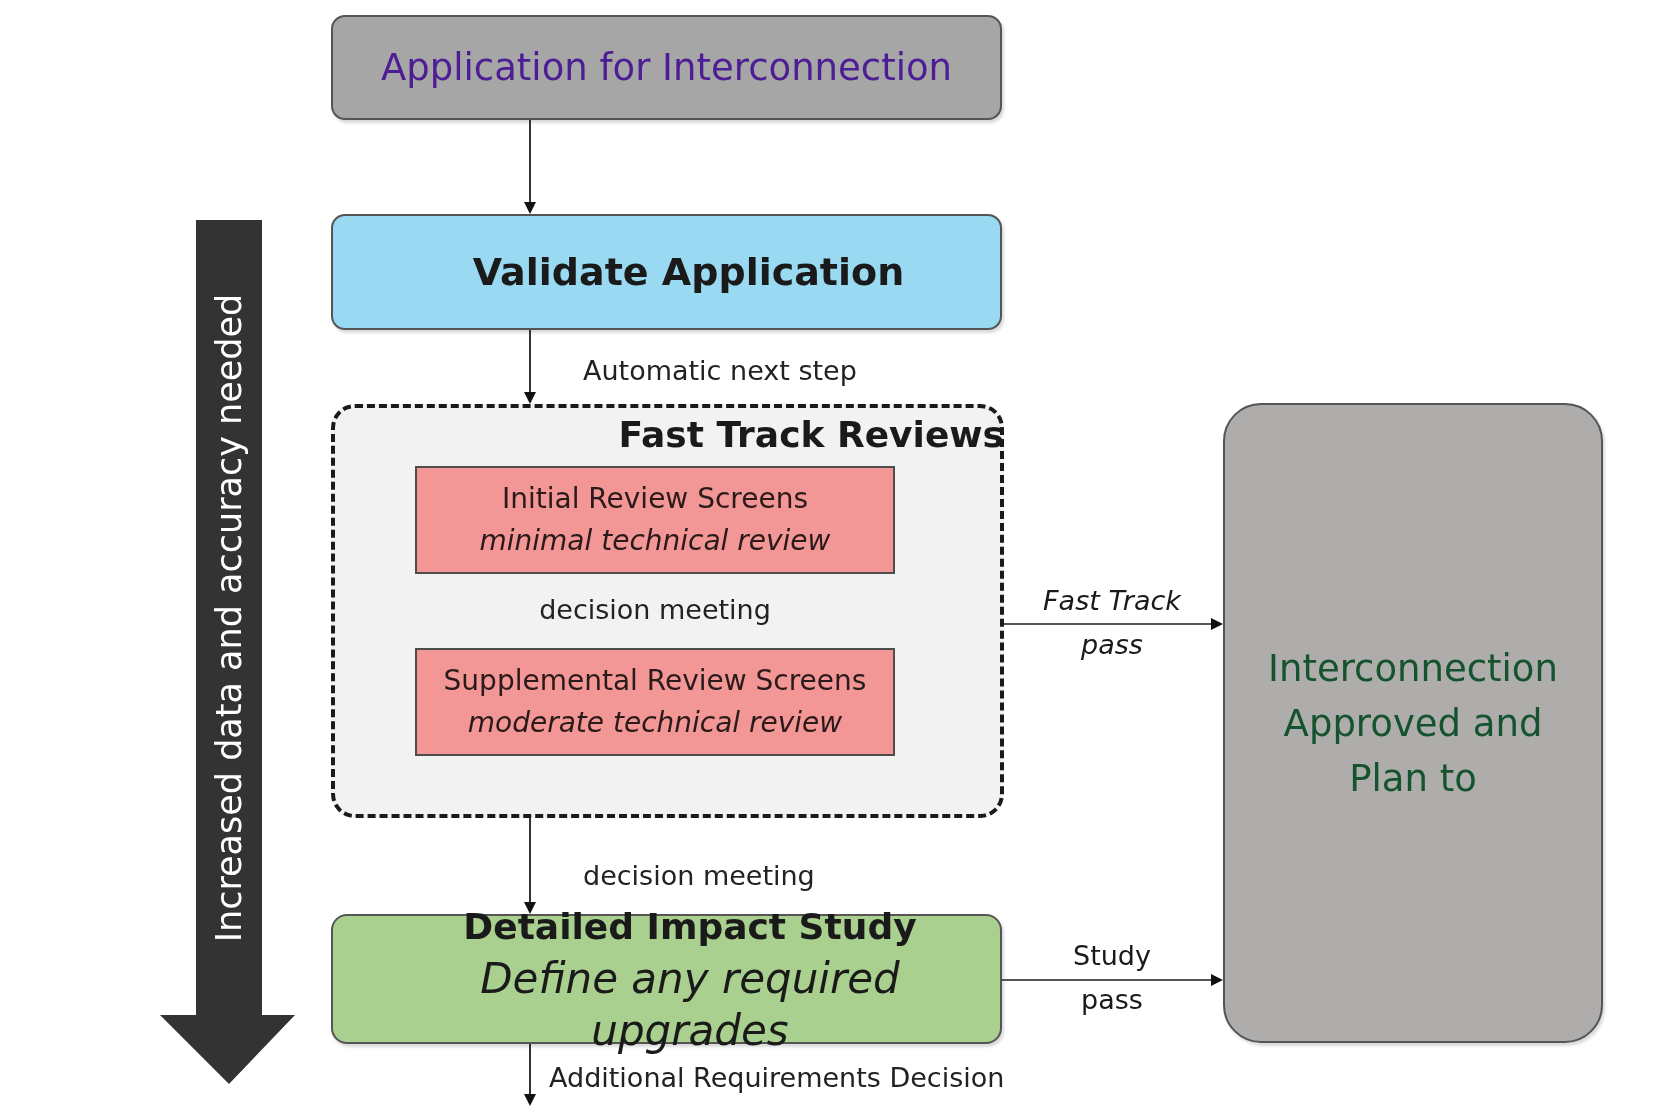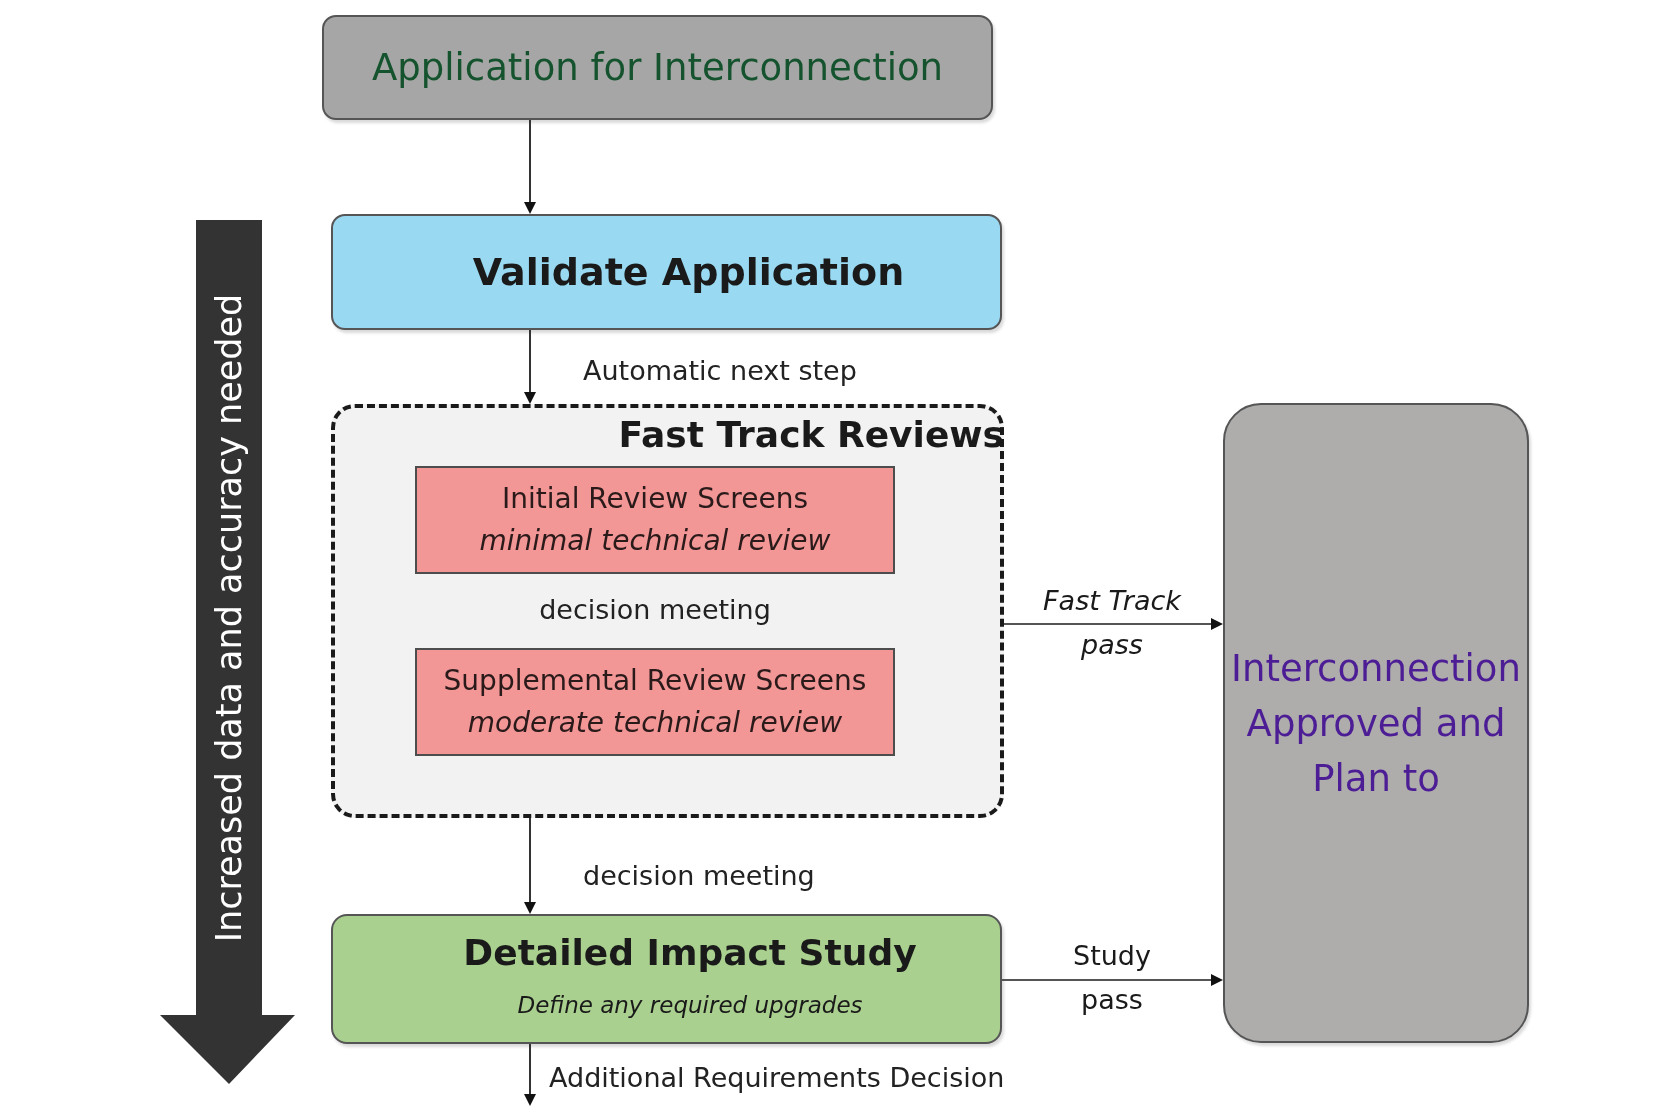--- a/index.html
+++ b/index.html
@@ -1,36 +1,36 @@
 <!DOCTYPE html>
 <html><head>
 <meta charset="utf-8">
 <style>
   html, body { margin:0; padding:0; }
   body { width:1680px; height:1120px; background:#ffffff; position:relative; overflow:hidden;
          font-family:"DejaVu Sans", sans-serif; color:#1a1a1a; }
   .abs { position:absolute; box-sizing:border-box; }
   .box { display:flex; flex-direction:column; align-items:center; justify-content:center; text-align:center; }
-  #top-box { left:322px; top:15px; width:671px; height:105px; background:#a6a6a6; border:2px solid #555; border-radius:14px;
-             font-size:37px; color:#14532d; box-shadow:2px 3px 3px rgba(0,0,0,0.15); }
+  #top-box { left:331px; top:15px; width:671px; height:105px; background:#a6a6a6; border:2px solid #555; border-radius:14px;
+             font-size:37px; color:#4c1d95; box-shadow:2px 3px 3px rgba(0,0,0,0.15); }
   #validate-box { left:331px; top:214px; width:671px; height:116px; background:#99d9f2; border:2px solid #555; border-radius:14px;
              font-size:38px; font-weight:bold; box-shadow:2px 3px 3px rgba(0,0,0,0.15);padding-left:44px; }
   #fast-track-group { left:331px; top:404px; width:673px; height:414px; background:#f2f2f2; border:4px dashed #1a1a1a; border-radius:24px; }
   #fast-track-title { left:331px; top:414px; width:673px; text-align:right; font-size:36px; font-weight:bold; }
   .pink { left:415px; width:480px; height:108px; background:#f29696; border:2px solid #4d4d4d; font-size:28px; line-height:42px; color:#2a1a1a; }
   .pink .sub { font-style:italic; }
   #initial-box { top:466px; }
   #supplemental-box { top:648px; }
   .label { font-size:27px; color:#222; white-space:nowrap;text-align:center; }
   #green-box { left:331px; top:914px; width:671px; height:130px; background:#a9d08e; border:2px solid #555; border-radius:16px;
                font-size:36px; line-height:52px; box-shadow:2px 3px 3px rgba(0,0,0,0.15);padding-left:47px; }
   #green-box .title { font-weight:bold; }
-  #green-box .sub { font-style:italic; font-size:23px; }
-  #approved-box { left:1223px; top:403px; width:306px; height:640px; background:#aeadac; border:2px solid #555; border-radius:38px;
-                  font-size:37px; line-height:55px; color:#4c1d95; box-shadow:2px 3px 3px rgba(0,0,0,0.15); }
+  #green-box .sub { font-style:italic; font-size:42px; }
+  #approved-box { left:1223px; top:403px; width:380px; height:640px; background:#aeadac; border:2px solid #555; border-radius:38px;
+                  font-size:37px; line-height:55px; color:#14532d; box-shadow:2px 3px 3px rgba(0,0,0,0.15); }
   .vline { position:absolute; width:2px; background:#333; }
   .hline { position:absolute; height:2px; background:#555; }
   .ahead-down { position:absolute; width:0; height:0; border-left:6px solid transparent; border-right:6px solid transparent; border-top:12px solid #111; }
   .ahead-right { position:absolute; width:0; height:0; border-top:6px solid transparent; border-bottom:6px solid transparent; border-left:12px solid #111; }
   .side-label { font-size:27px; text-align:center; line-height:44px; width:170px; }
   #big-arrow { left:155px; top:220px; width:145px; height:870px; }
   #big-arrow-text { position:absolute; left:196px; top:220px; width:66px; height:795px; display:flex; align-items:center; justify-content:center; }
   #big-arrow-text span { transform:rotate(-90deg); white-space:nowrap; color:#ffffff; font-size:35px; display:block; }
 </style>
 </head>

